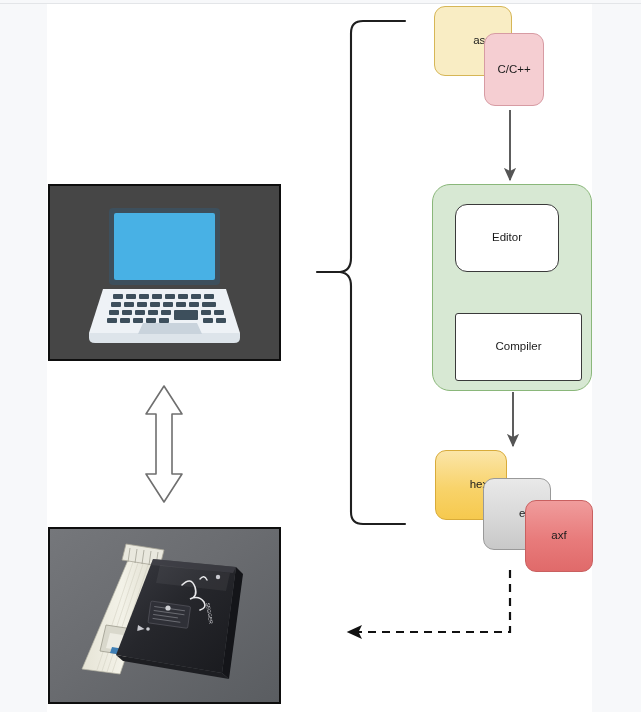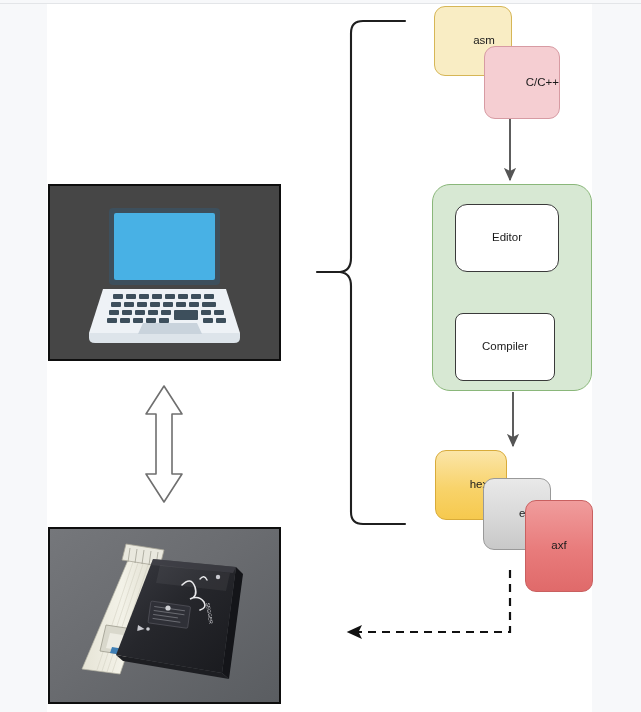--- a/index.html
+++ b/index.html
@@ -46,70 +46,69 @@
   }
   .node-asm {
     left: 434px; top: 6px;
     width: 78px; height: 70px;
     background: #f9edc4;
     border: 1px solid #d6b656;
     z-index: 2;
   }
   .node-asm .lbl { transform: translateX(11px); }
   .node-ccpp {
-    left: 484px; top: 46px;
-    width: 76px; height: 73px;
+    left: 484px; top: 33px;
+    width: 60px; height: 73px;
     background: #f5ced2;
     border: 1px solid #d79ba3;
     z-index: 3;
-    justify-content: flex-end;
   }
   .group-green {
     left: 432px; top: 184px;
     width: 160px; height: 207px;
     background: #d7e8d3;
     border: 1px solid #8ab77a;
     border-radius: 18px;
     z-index: 1;
   }
   .node-editor {
     left: 455px; top: 204px;
     width: 104px; height: 68px;
     background: #ffffff;
     border: 1px solid #3a3a3a;
     border-radius: 12px;
     z-index: 4;
   }
   .node-compiler {
     left: 455px; top: 313px;
-    width: 100px; height: 68px;
+    width: 127px; height: 68px;
     background: #ffffff;
     border: 1px solid #3a3a3a;
-    border-radius: 8px;
+    border-radius: 3px;
     z-index: 4;
   }
   .node-hex {
     left: 435px; top: 450px;
     width: 72px; height: 70px;
     background: linear-gradient(180deg, #fbe5a8 0%, #f8d36a 55%, #f6c94e 100%);
     border: 1px solid #d8ab3a;
     z-index: 2;
   }
   .node-hex .lbl { transform: translateX(8px); }
   .node-elf {
     left: 483px; top: 478px;
     width: 68px; height: 72px;
     background: linear-gradient(180deg, #e9e9e9 0%, #d8d8d8 55%, #c8c8c8 100%);
     border: 1px solid #999999;
     z-index: 3;
   }
   .node-elf .lbl { transform: translateX(8px); }
   .node-axf {
     left: 525px; top: 500px;
-    width: 68px; height: 92px;
+    width: 68px; height: 72px;
     background: linear-gradient(180deg, #f09c9c 0%, #e87b7b 55%, #e06a6a 100%);
     border: 1px solid #c96060;
     z-index: 4;
   }
   
   .panel {
     position: absolute;
     border: 2px solid #0e0e0e;
     box-sizing: border-box;
     overflow: hidden;

